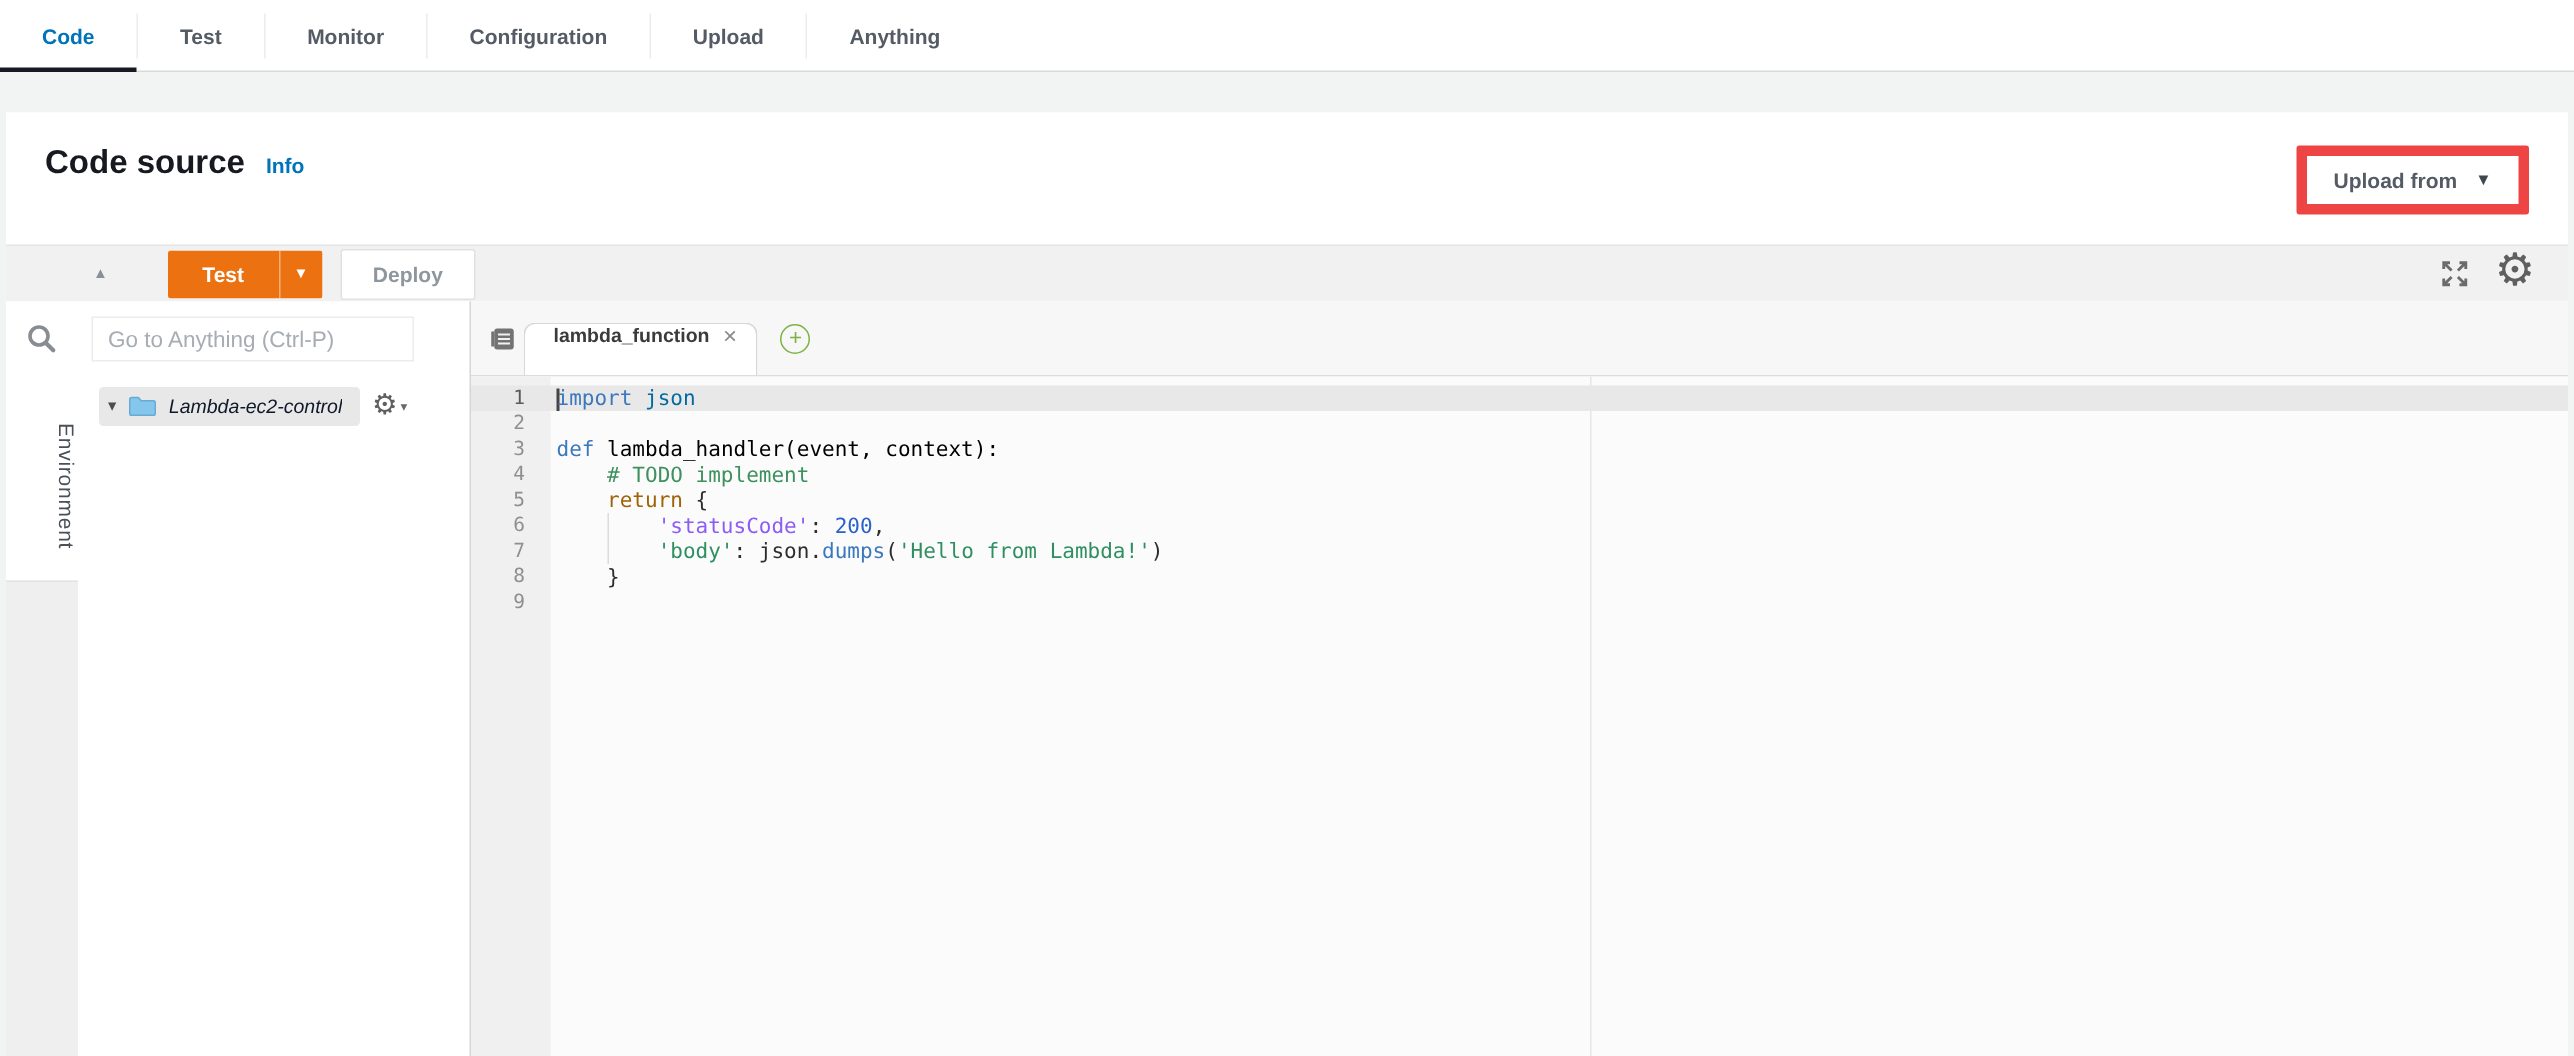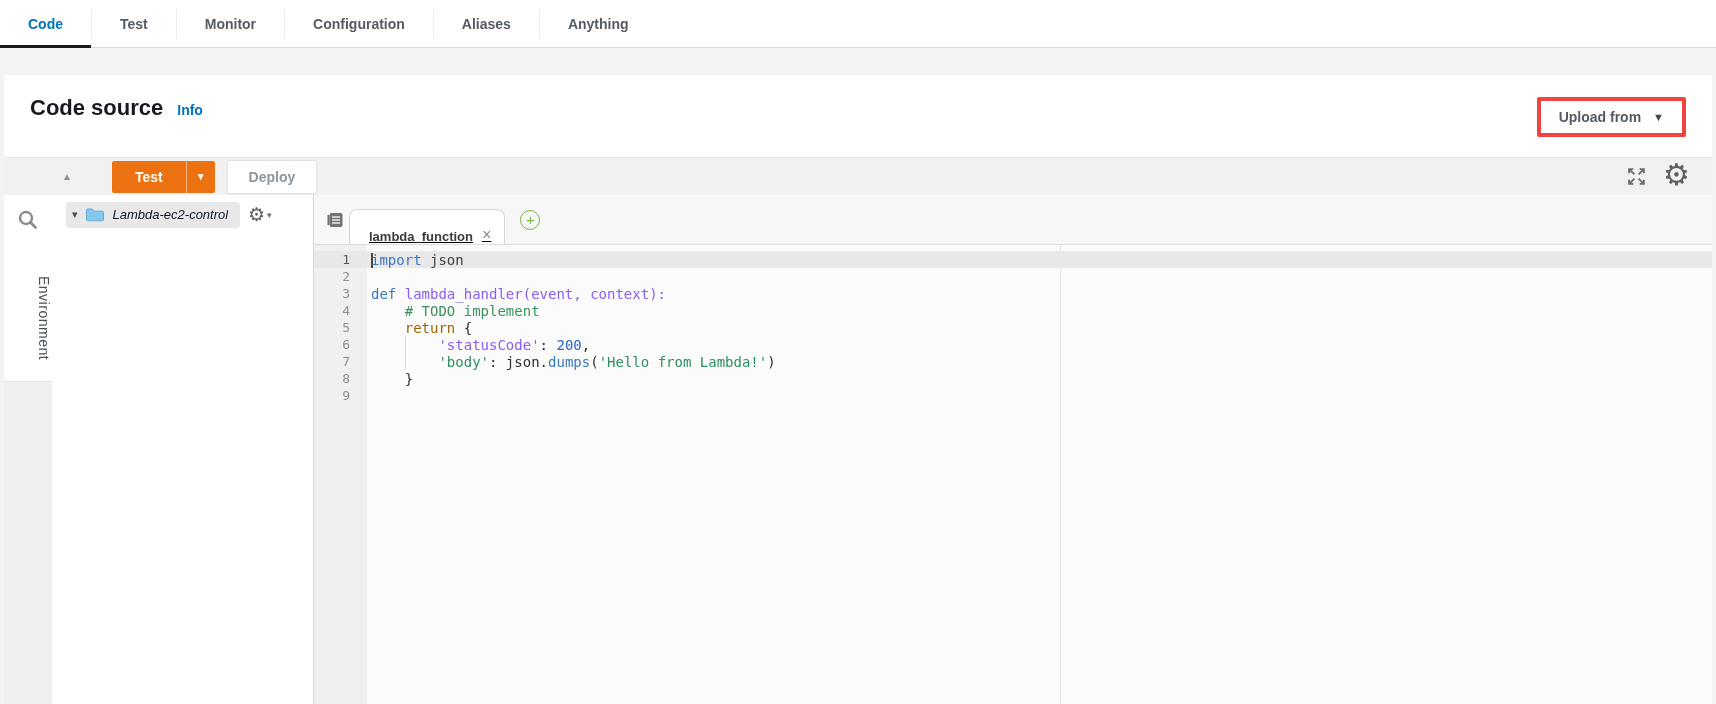--- a/index.html
+++ b/index.html
@@ -19,21 +19,21 @@
   
   .card { margin:27px 4px 0 4px; background:#ffffff; height:629px;
           display:flex; flex-direction:column; }
 
   .card-header { display:flex; align-items:flex-start; justify-content:space-between;
                  padding:20px 26px 20px 26px; background:#fff; }
   .hgroup { display:flex; align-items:baseline; gap:14px; }
   .page-title { font-size:22px; font-weight:bold; color:#16191f; }
   .info-link { font-size:14px; font-weight:bold; color:#0073bb; cursor:pointer; }
   .upload-btn { display:flex; align-items:center; gap:12px; background:#fff;
-                border:4px solid #ef4444; border-radius:2px; padding:8px 18px;
+                border:7px solid #ef4444; border-radius:2px; padding:8px 18px;
                 font-size:14px; font-weight:bold; color:#545b64; cursor:pointer; margin-top:2px;}
   .upload-btn .caret { font-size:11px; color:#414750; }
 
   
   .menubar { height:38px; background:#f1f1f1; border-top:1px solid #e7e7e7;
              display:flex; align-items:center; }
   .collapse-arrow { margin-left:58px; font-size:10px; color:#8a9097; cursor:pointer; }
   .menus { display:flex; gap:26px; margin-left:20px; }
   .menu-item { font-size:14.5px; color:#3c4148; cursor:pointer; }
   .test-split { display:flex; margin-left:40px; border-radius:2px; overflow:hidden; cursor:pointer; }
@@ -77,23 +77,23 @@
   .tree-gear .c { font-size:9px; margin-left:2px; color:#6a6a6a; }
   .tree-row-file { height:26px; display:flex; align-items:center; padding-left:51px; cursor:pointer; }
   .file-label { font-size:13px; color:#303030; margin-left:8px; }
 
   
   .editor-pane { flex:1; display:flex; flex-direction:column; min-width:0; }
   .tabbar { height:50px; background:#f7f7f7; border-bottom:1px solid #dcdcdc;
             display:flex; align-items:flex-end; position:relative; }
   .tablist-icon { position:absolute; left:12px; top:50%; transform:translateY(-50%);
                   cursor:pointer; display:flex; }
-  .ed-tab { margin-left:35px; height:35px; display:flex; align-items:flex-end;
+  .ed-tab { margin-left:35px; height:35px; display:flex; align-items:flex-start;
             background:#fff; border:1px solid #d8d8d8; border-bottom:none;
-            border-radius:8px 8px 0 0; padding:0 13px 0 19px; cursor:pointer;text-decoration:underline; }
+            border-radius:8px 8px 0 0; padding:0 13px 0 19px; cursor:pointer; }
   .ed-tab-label { font-size:13px; font-weight:bold; color:#3b3b3b; }
   .ed-tab-close { margin-left:9px; color:#8a8a8a; font-size:16px; cursor:pointer; }
   .newtab-btn { align-self:center; margin-left:15px; width:20px; height:20px; border-radius:50%;
                 border:1.6px solid #7cb342; color:#7cb342; font-size:15px; line-height:17px;
                 text-align:center; cursor:pointer; }
 
   .editor-main { position:relative; flex:1; background:#fbfbfb; overflow:hidden;
                  font-family:"DejaVu Sans Mono", monospace; }
   .gutter-bg { position:absolute; left:0; top:0; bottom:0; width:53px; background:#f0f0f0; }
   .print-margin { position:absolute; left:746px; top:0; bottom:0; width:1px; background:#e6e6e6; }
@@ -109,21 +109,21 @@
             vertical-align:text-bottom; margin-right:-2px; }
 </style>
 </head>
 <body>
 
 <div class="aws-tabs" id="awsTabs">
     <div class="aws-tab active">Code</div>
     <div class="aws-tab">Test</div>
     <div class="aws-tab">Monitor</div>
     <div class="aws-tab">Configuration</div>
-    <div class="aws-tab">Aliases</div>
+    <div class="aws-tab">Upload</div>
     <div class="aws-tab">Anything</div>
   </div>
 
 <div class="card">
 
   <div class="card-header">
     <div class="hgroup">
       <span class="page-title">Code source</span>
       <span class="info-link">Info</span>
     </div>
@@ -162,20 +162,23 @@
         <svg width="22" height="22" viewBox="0 0 22 22">
           <circle cx="9" cy="9" r="6" fill="none" stroke="#878d93" stroke-width="2.4"></circle>
           <line x1="13.6" y1="13.6" x2="18.5" y2="18.5" stroke="#878d93" stroke-width="2.8" stroke-linecap="round"></line>
         </svg>
       </div>
       <div class="env-tab">Environment</div>
       <div class="strip-fill"></div>
     </div>
 
     <div class="tree-panel">
+      <div class="tree-header">
+        <input class="goto-input" type="text" placeholder="Go to Anything (Ctrl-P)" style="">
+      </div>
       <div class="tree-body">
         <div class="tree-row-folder">
           <span class="sel-group">
             <span class="tree-caret">▾</span>
             <svg width="20" height="16" viewBox="0 0 20 16">
               <path d="M1.5 5 L1.5 3.2 Q1.5 2 2.7 2 L7.2 2 L9.2 4.2 L17.3 4.2 Q18.5 4.2 18.5 5.4 L18.5 12.6 Q18.5 13.8 17.3 13.8 L2.7 13.8 Q1.5 13.8 1.5 12.6 Z" fill="#85c6ec" stroke="#67abd4" stroke-width="1"></path>
             </svg>
             <span class="folder-label">Lambda-ec2-control</span>
           </span>
           <span class="tree-gear">
@@ -204,29 +207,29 @@
         <div class="newtab-btn">+</div>
       </div>
 
       <div class="editor-main">
         <div class="gutter-bg"></div>
         <div class="print-margin"></div>
         <div class="indent-guide"></div>
         <div class="code-lines" id="codeLines">
             <div class="code-row active">
               <span class="ln">1</span>
-              <span class="lt"><span class="cursor"></span><span style="color: rgb(59, 120, 189);">import</span><span style="color: #404040;"> json</span></span>
+              <span class="lt"><span class="cursor"></span><span style="color: rgb(59, 120, 189);">import</span><span style="color: #0369a1;"> json</span></span>
             </div>
             <div class="code-row">
               <span class="ln">2</span>
               <span class="lt"></span>
             </div>
             <div class="code-row">
               <span class="ln">3</span>
-              <span class="lt"><span style="color: rgb(59, 120, 189);">def</span><span style="color: #8b5cf6; margin-top: 16px;"> lambda_handler(event, context):</span></span>
+              <span class="lt"><span style="color: rgb(59, 120, 189);">def</span><span style="color: #000000; margin-top: 16px;"> lambda_handler(event, context):</span></span>
             </div>
             <div class="code-row">
               <span class="ln">4</span>
               <span class="lt"><span style="color: rgb(61, 145, 95);">    # TODO implement</span></span>
             </div>
             <div class="code-row">
               <span class="ln">5</span>
               <span class="lt"><span style="color: rgb(45, 45, 45);">    </span><span style="color: #a16207;">return</span><span style="color: rgb(45, 45, 45);"> {</span></span>
             </div>
             <div class="code-row">

